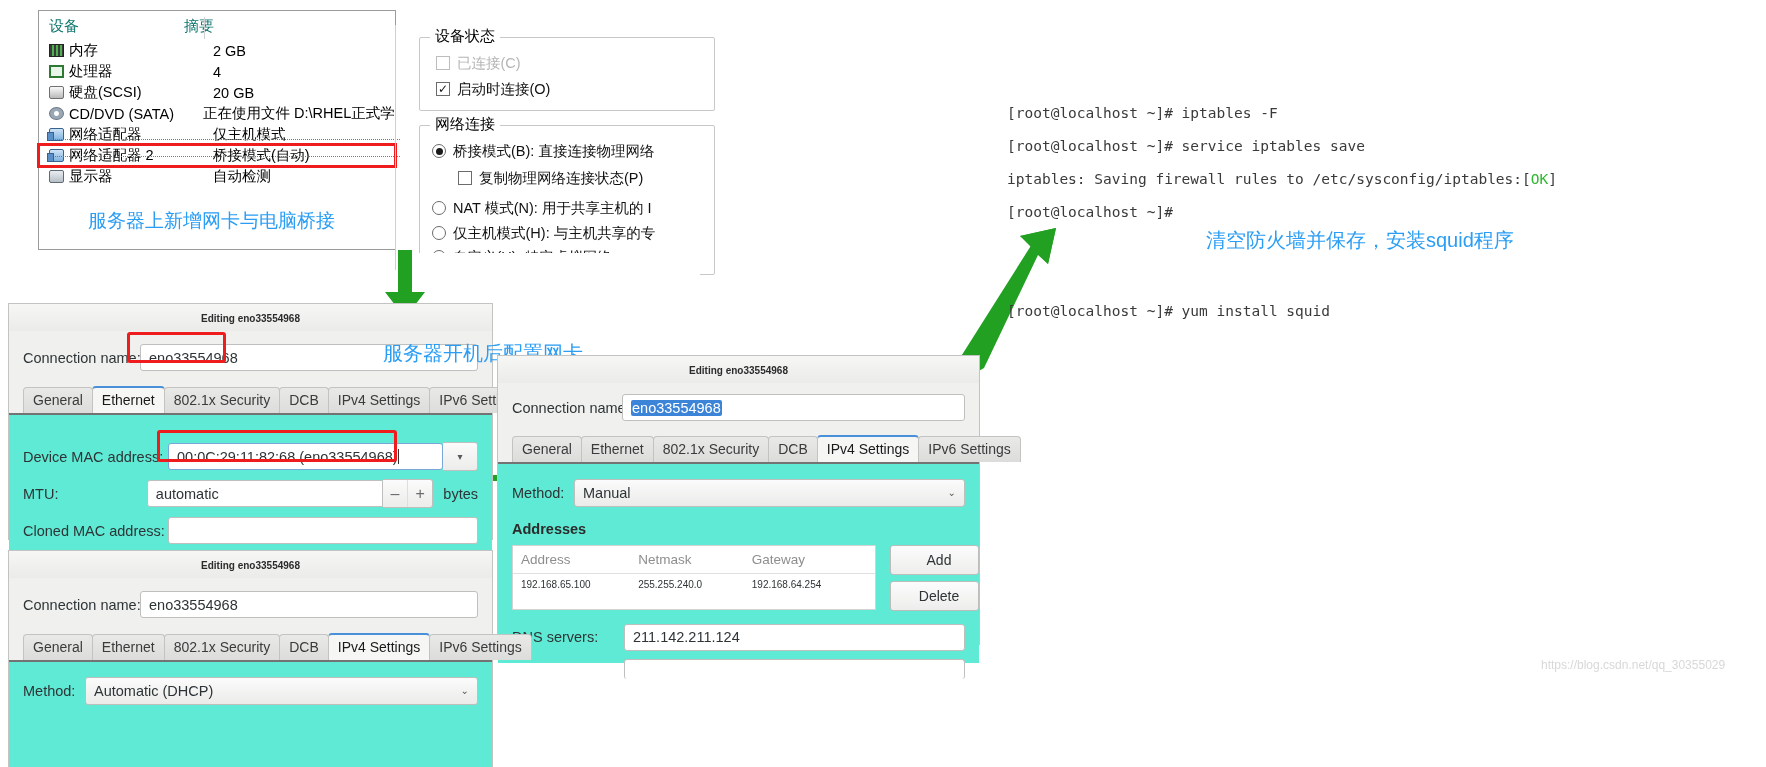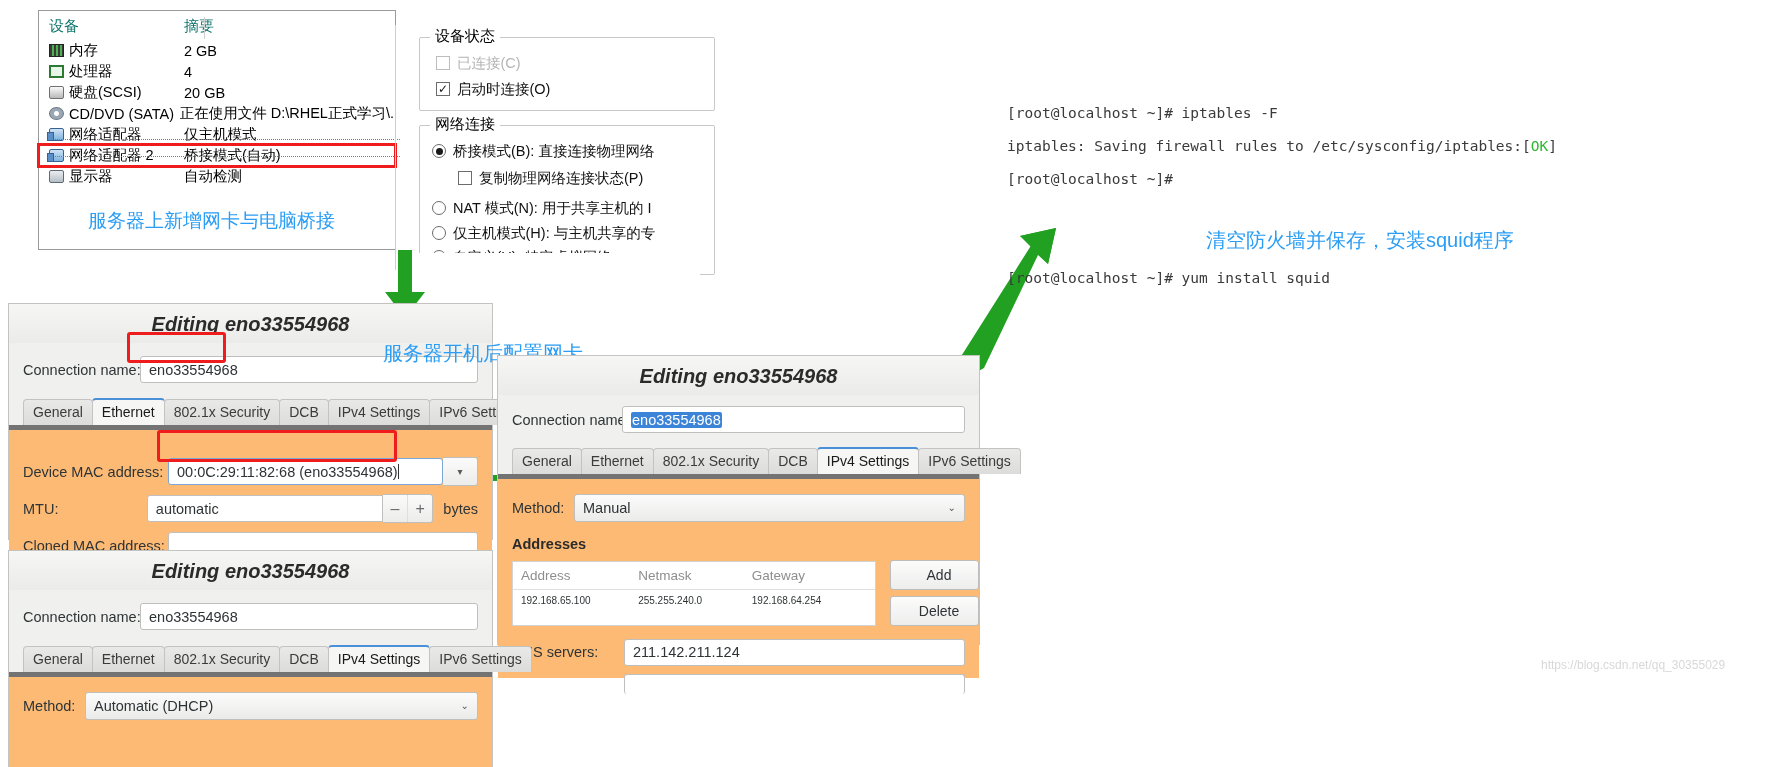--- a/index.html
+++ b/index.html
@@ -13,21 +13,21 @@
   .abs{position:absolute;}
 
   
   #vm-device-panel{
     left:38px;top:10px;width:358px;height:240px;
     border:1px solid #9a9a9a;background:#ffffff;box-sizing:border-box;
   }
   .dev-header{display:flex;padding:6px 0 4px 10px;font-size:15px;color:#0f766e;}
   .dev-col1{width:135px;}
   .dev-divider{position:absolute;left:165px;top:6px;height:22px;width:1px;background:#d0d0d0;}
-  .dev-row{display:flex;align-items:center;height:21px;padding-left:10px;font-size:14.5px;color:#000;position:relative;}
+  .dev-row{display:flex;align-items:center;height:21px;padding-left:10px;font-size:14.5px;color:#000;position:relative;gap:29px;}
   .dev-name{width:135px;display:flex;align-items:center;gap:5px;white-space:nowrap;}
   .dev-sum{white-space:nowrap;overflow:hidden;}
   .dev-ico{width:15px;height:13px;display:inline-block;border:1px solid #555;box-sizing:border-box;flex:0 0 auto;}
   .ico-mem{background:linear-gradient(90deg,#3a3a3a 0 2px,#4caf50 2px 4px,#3a3a3a 4px 6px,#4caf50 6px 8px,#3a3a3a 8px 10px,#4caf50 10px 12px,#3a3a3a 12px 14px);border-color:#222;}
   .ico-cpu{background:#e8f5e9;border:2px solid #2d7a33;}
   .ico-hdd{background:linear-gradient(#fafafa,#b9b9b9);border-radius:2px;border-color:#707070;}
   .ico-cd{background:radial-gradient(circle at 50% 50%,#fff 0 2px,#9aa7b4 3px 7px);border-radius:50%;border-color:#6b7783;}
   .ico-net{background:linear-gradient(#cfe3f5,#7fb3e0);border-color:#38628f;border-radius:2px;position:relative;}
   .ico-net:after{content:"";position:absolute;left:-3px;top:3px;width:5px;height:7px;background:#5b8fc7;border:1px solid #38628f;}
   .ico-disp{background:linear-gradient(#e9edf0,#b6bfc7);border-color:#5f6a73;border-radius:2px;}
@@ -51,32 +51,32 @@
 
   
   #terminal{left:1007px;top:88px;width:700px;
     font-family:"DejaVu Sans Mono","Liberation Mono",monospace;
     font-size:14.5px;line-height:16.5px;color:#3a3a3a;white-space:pre;}
   #terminal .ok{color:#2eb82e;}
   #term-note{left:1206px;top:227px;color:#2a9df4;font-size:20px;white-space:nowrap;}
 
   
   .dlg{position:absolute;background:#f0f0ef;border:1px solid #c3c3c1;box-sizing:border-box;}
-  .dlg-title{text-align:center;font-weight:bold;font-size:20px;color:#2b2b2b;padding:9px 10px 7px;
-    background:linear-gradient(#f6f6f5,#ebebea);font-style:italic;}
+  .dlg-title{text-align:center;font-weight:bold;font-size:10px;color:#2b2b2b;padding:9px 10px 7px;
+    background:linear-gradient(#f6f6f5,#ebebea);}
   .row{display:flex;align-items:center;padding:0 14px;}
   .lbl{font-size:14.5px;color:#2e3436;white-space:nowrap;}
   .entry{flex:1;height:27px;background:#fff;border:1px solid #bfbfbd;border-radius:3px;
     display:flex;align-items:center;padding:0 8px;font-size:14.5px;color:#2e3436;box-sizing:border-box;}
   .sel{background:#3c84d8;color:#fff;border-radius:2px;padding:0 1px;}
   .tabs{display:flex;align-items:flex-end;padding:0 14px;height:26px;position:relative;}
   .tab{font-size:14px;color:#3b3b3b;padding:4px 9px 5px;border:1px solid #c3c3c1;border-bottom:none;
     border-radius:4px 4px 0 0;background:linear-gradient(#e9e9e8,#dcdcdb);margin-right:-1px;white-space:nowrap;}
   .tab.active{background:#f6f6f5;border-top:2px solid #4a90d9;color:#1a1a1a;position:relative;z-index:3;}
-  .tabpage{border-top:5px solid #737373;background:#fdba74;}
+  .tabpage{border-top:2px solid #737373;background:#5eead4;}
   .combo{flex:1;height:28px;background:linear-gradient(#fbfbfb,#ebebea);border:1px solid #bfbfbd;border-radius:3px;
     display:flex;align-items:center;padding:0 8px;font-size:14.5px;color:#2e3436;justify-content:space-between;box-sizing:border-box;}
   .chev{font-size:10px;color:#5a5a5a;}
   .redbox{position:absolute;border:3px solid #ee1c1c;border-radius:3px;box-sizing:border-box;pointer-events:none;}
   .caret{display:inline-block;width:1px;height:15px;background:#333;margin-left:0px;}
   .spin{width:58px;height:27px;border:1px solid #bfbfbd;border-left:none;border-radius:0 3px 3px 0;
     background:linear-gradient(#fbfbfb,#ececeb);display:flex;}
   .spin div{flex:1;display:flex;align-items:center;justify-content:center;font-size:16px;color:#6a6a6a;}
   .spin div:first-child{border-right:1px solid #dedede;}
   .tbl{border:1px solid #d3d3d1;background:#fff;box-sizing:border-box;}
@@ -203,20 +203,21 @@
 <svg class="garrow" style="left:960px;top:228px;" width="100" height="150">
   <path d="M10 148 L0 130 L72 16 L60 8 L96 0 L88 36 L78 27 L24 140 Z" fill="#22a022"></path>
   <polygon points="96,0 60,8 88,36" fill="#22a022"></polygon>
 </svg>
 <svg class="garrow" style="left:470px;top:466px;" width="56" height="24">
   <path d="M0 9 L30 9 L30 2 L54 12 L30 22 L30 15 L0 15 Z" fill="#22a022"></path>
 </svg>
 
 <div class="abs" id="terminal">
 <div>[root@localhost ~]# iptables -F</div>
+<div>[root@localhost ~]# service iptables save</div>
 <div><span>iptables: Saving firewall rules to /etc/sysconfig/iptables:[</span><span class="ok">OK</span><span>]</span></div>
 <div>[root@localhost ~]#</div>
 <div>&nbsp;</div>
 <div>&nbsp;</div>
 <div>[root@localhost ~]# yum install squid</div>
 </div>
 <div class="abs" id="term-note">清空防火墙并保存，安装squid程序</div>
 
 <div class="dlg" style="left:8px;top:303px;width:485px;height:237px;">
   <div class="dlg-title">Editing eno33554968</div>
@@ -280,21 +281,21 @@
   </div>
   <div class="tabpage" style="height:199px;">
     <div class="row" style="margin-top:14px;height:29px;">
       <span class="lbl" style="width:62px;">Method:</span>
       <span class="combo">
         <span>Manual</span>
         <span class="chev">⌄</span>
       </span>
     </div>
     <div style="padding:14px 0 0 14px;" class="sectitle">Addresses</div>
-    <div class="row" style="margin-top:8px;align-items:center;">
+    <div class="row" style="margin-top:8px;align-items:flex-start;">
       <div class="tbl" style="width:364px;height:65px;">
         <div class="tbl-head">
           <div class="c1">Address</div>
           <div class="c2">Netmask</div>
           <div class="c3">Gateway</div>
         </div>
         <div class="tbl-row">
           <div class="c1">192.168.65.100</div>
           <div class="c2">255.255.240.0</div>
           <div class="c3">192.168.64.254</div>

